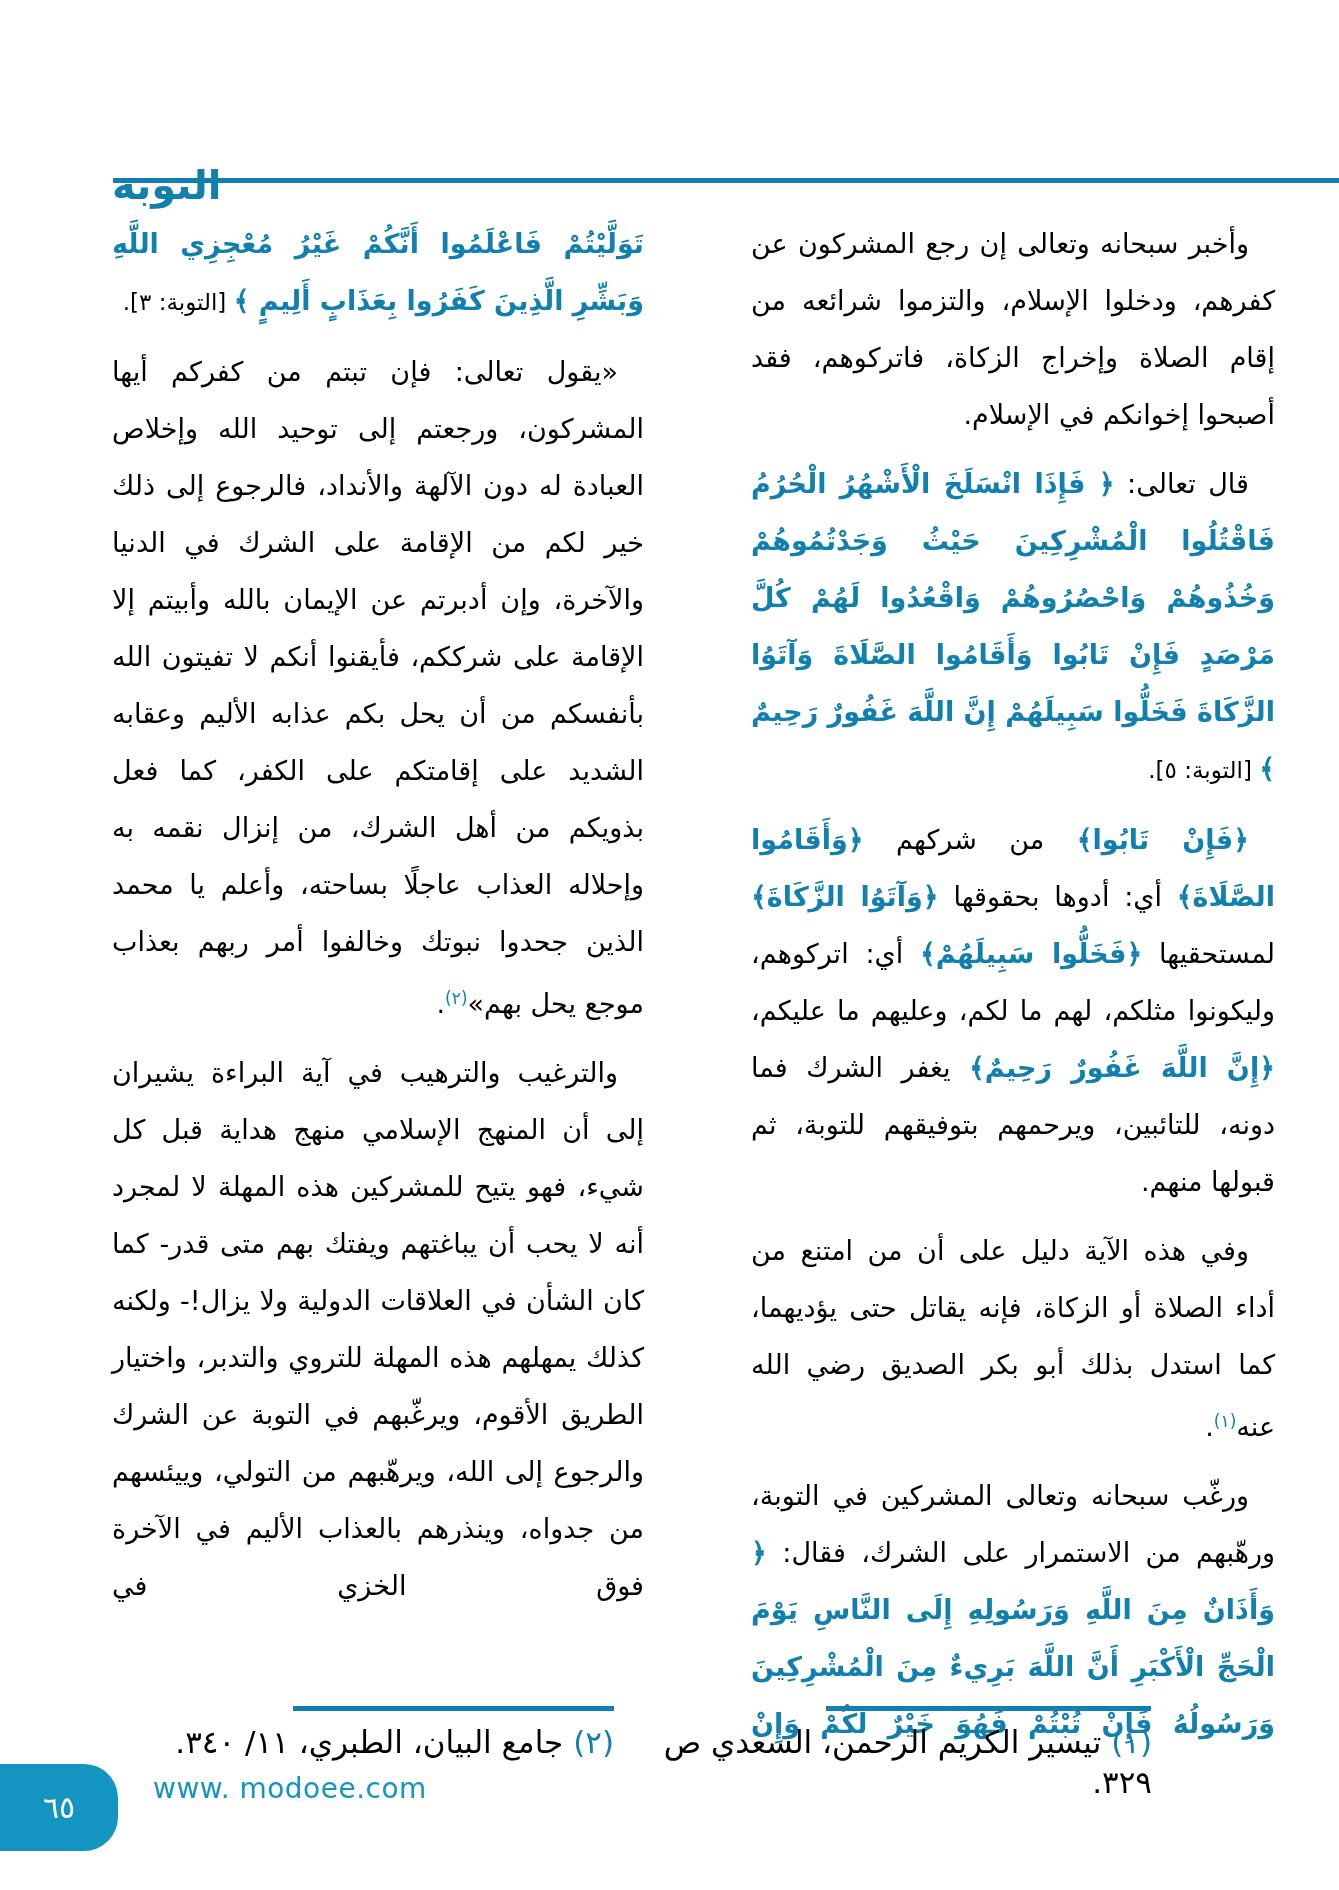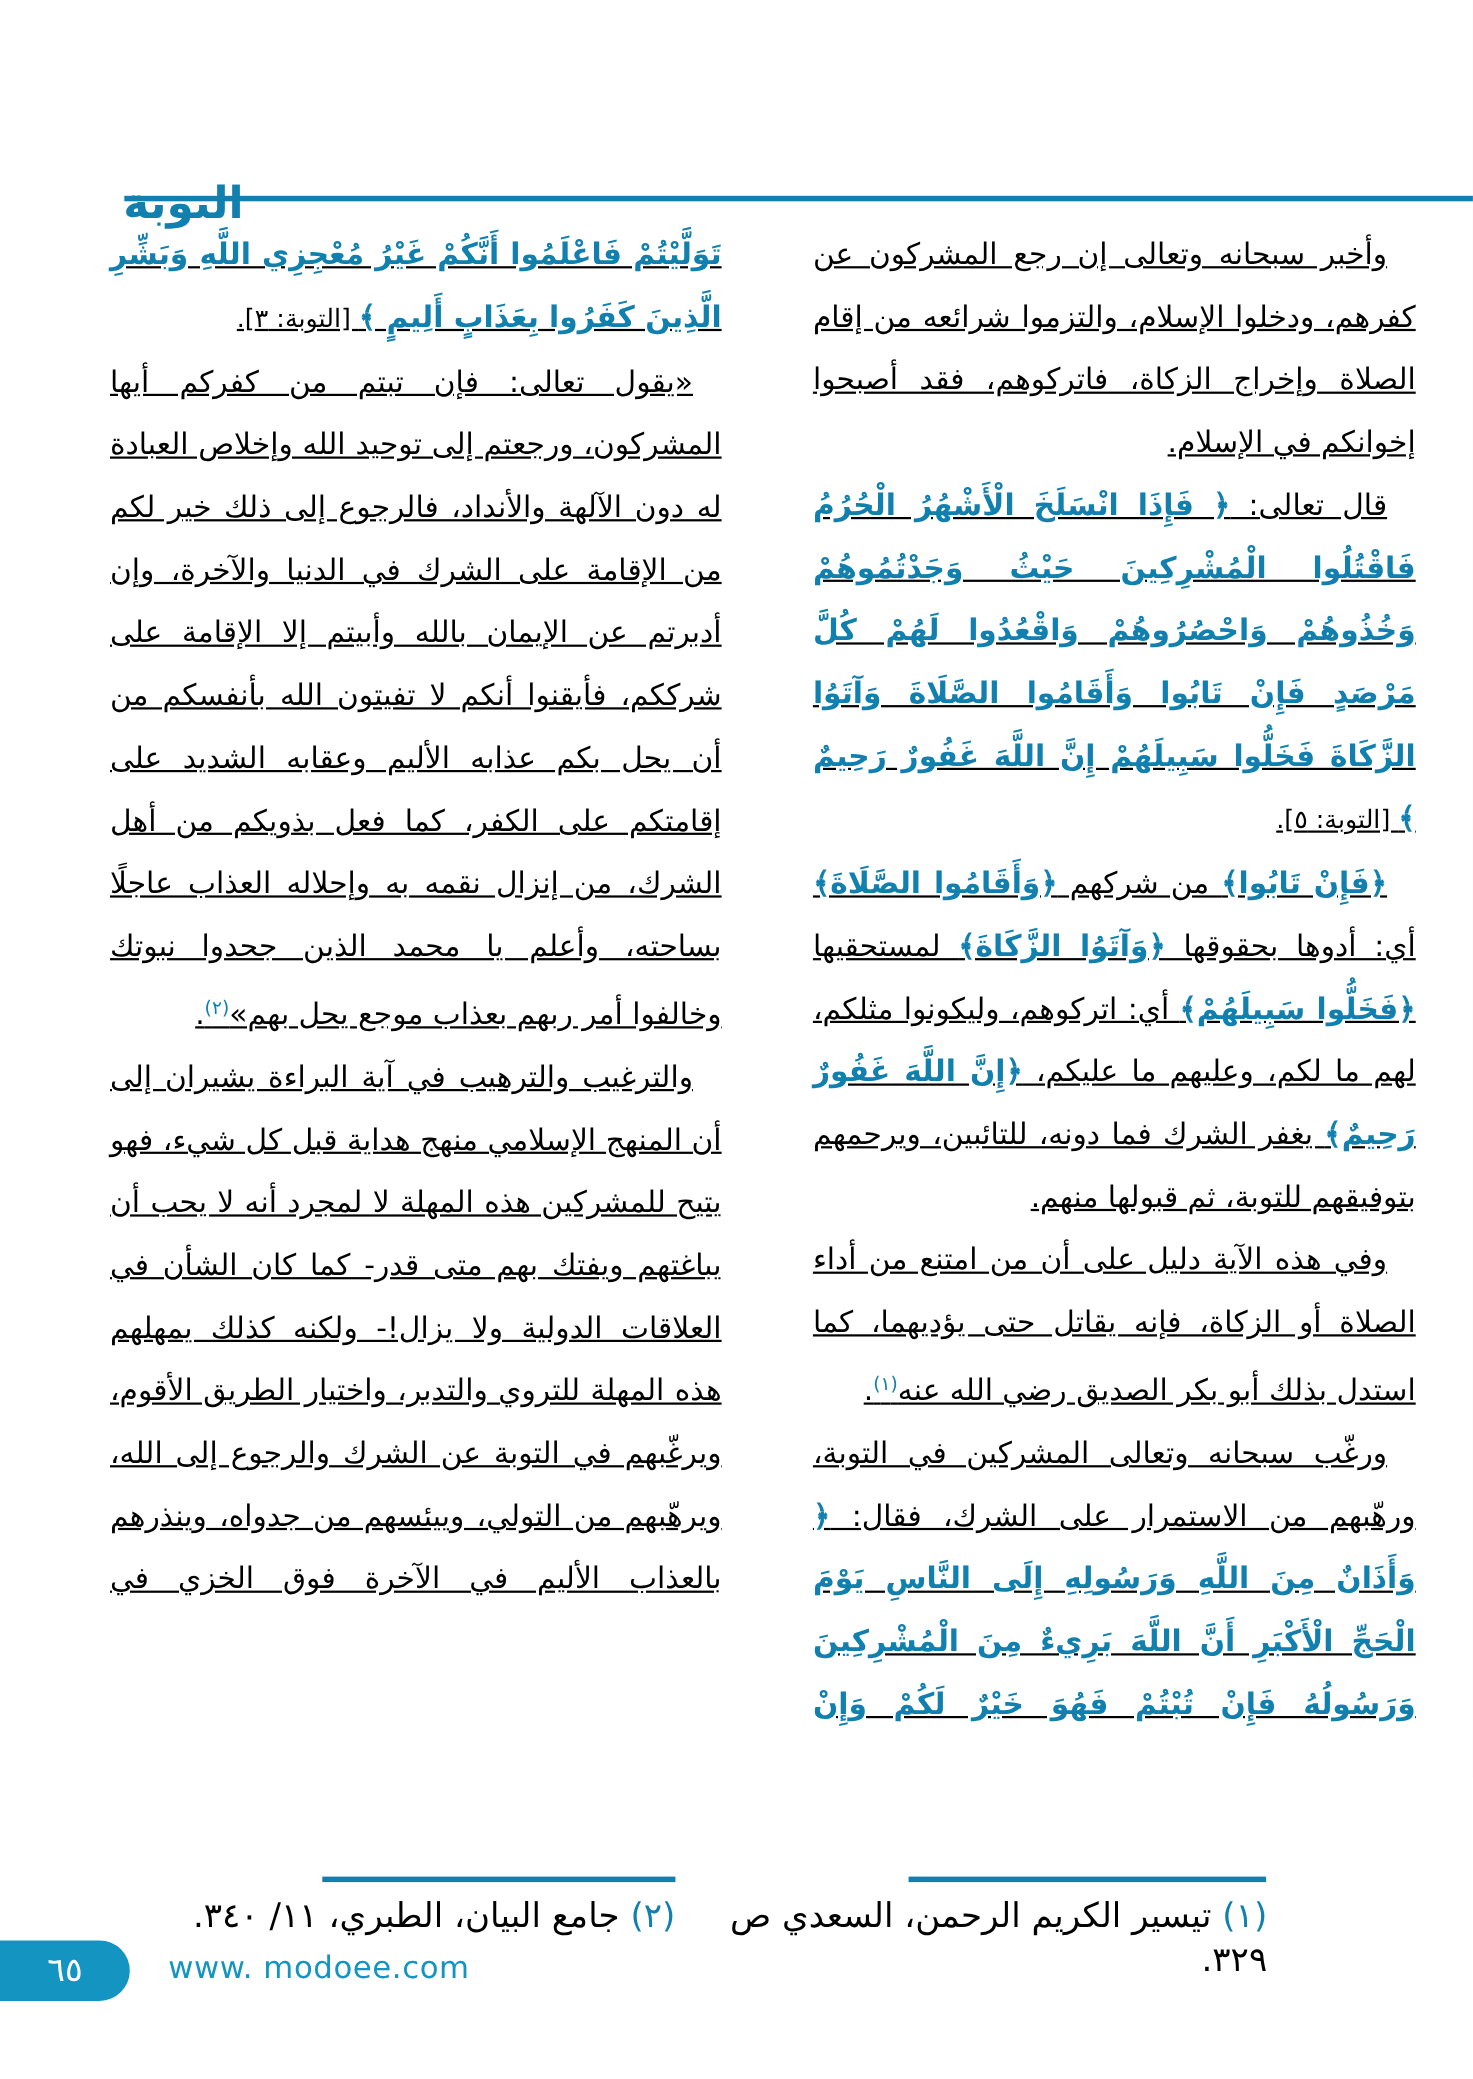--- a/index.html
+++ b/index.html
@@ -31,26 +31,25 @@
   }
   
   .col{
     position:absolute;top:203px;
     direction:rtl;
     text-align:justify;
   }
   .col-right{left:739px;width:548px;}
   .col-left{left:100px;width:556px;}
   .col p{
-    margin:0;
+    margin:12px;
     font-size:27px;
     line-height:57px;
     text-align:justify;
     color:var(--ink);
-    text-decoration:underline;
   }
   .col p.indent{text-indent:26px;}
   .col p.flush-last{text-align-last:justify;}
   
   .seg-q{color:var(--accent);font-weight:600;}
   .seg-r{font-size:23px;}
   .seg-f{color:var(--accent);font-size:17px;vertical-align:9px;font-weight:400;}
   .seg-n{color:var(--accent);}
   
   .fn-rule{position:absolute;height:5px;background:var(--accent);}
@@ -58,21 +57,21 @@
   .fn-rule-left{left:293px;top:1706px;width:321px;}
   .fn-par{
     position:absolute;top:1722px;
     direction:rtl;margin:0;
     font-size:31px;line-height:40px;text-align:right;
   }
   .fn-par-right{left:660px;width:492px;}
   .fn-par-left{left:130px;width:484px;}
   
   .page-badge{
-    position:absolute;left:0;top:1764px;width:118px;height:55px;
+    position:absolute;left:0;top:1764px;width:118px;height:87px;
     background:var(--brand);
     border-radius:0 34px 34px 0;
     display:flex;align-items:center;justify-content:center;
     color:#ffffff;font-size:30px;
     direction:rtl;
   }
   .site-url{
     position:absolute;left:153px;top:1772px;
     color:var(--brand);
     font-size:28px;letter-spacing:0.5px;

